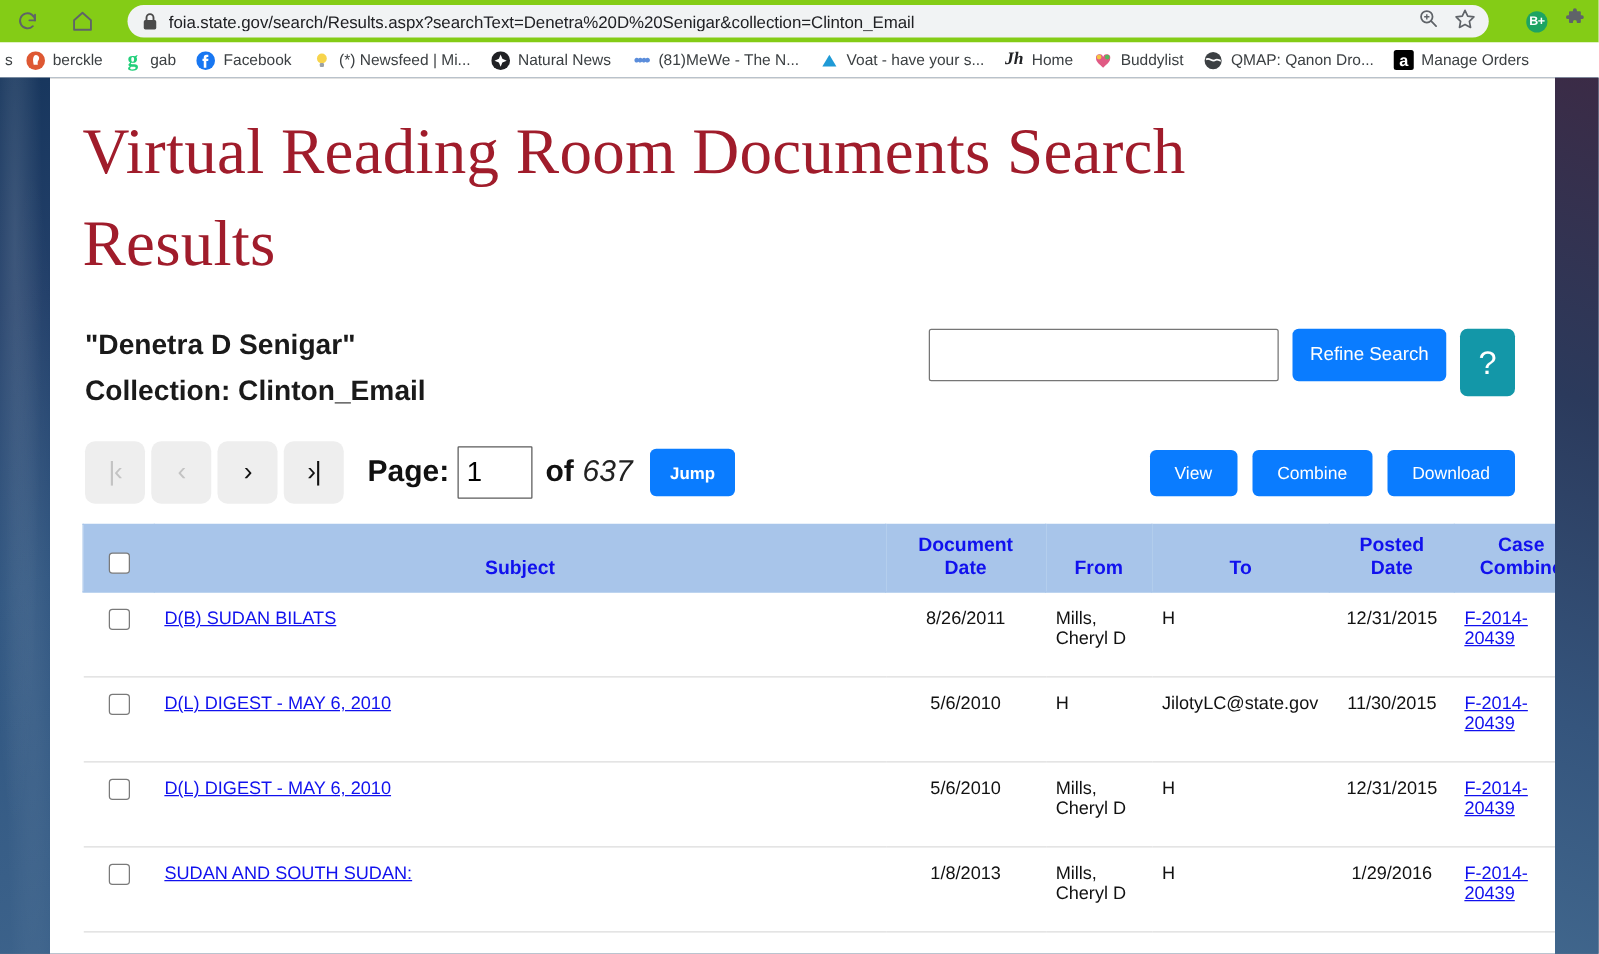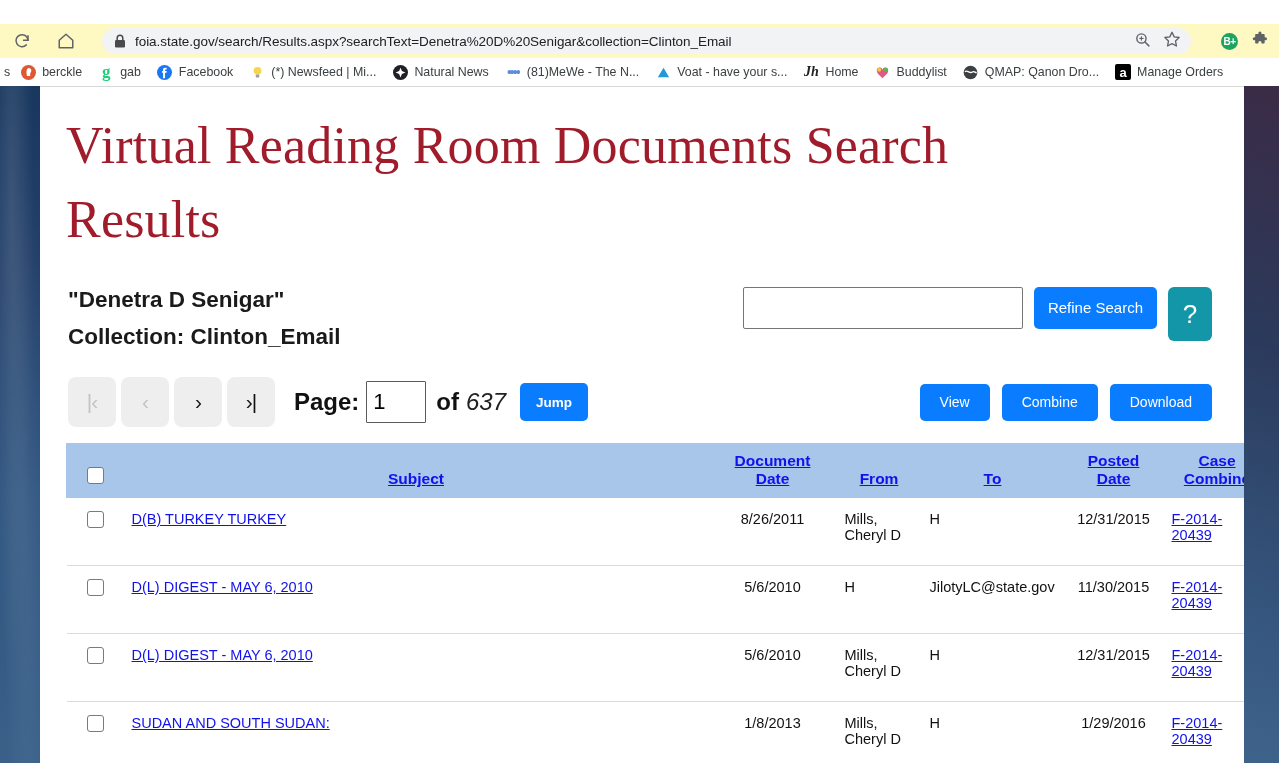--- a/index.html
+++ b/index.html
@@ -7,26 +7,25 @@
     margin: 0; padding: 0;
     width: 1279px; height: 763px;
     overflow: hidden;
     font-family: "Liberation Sans", sans-serif;
     background: #ffffff;
   }
 
   
   .browser-toolbar {
     height: 34px;
-    background: #fef9c3;
+    background: #84cc16;
     display: flex;
     align-items: center;
     padding: 0 8px;
     gap: 16px;
-    margin-top: 24px;
   }
   .nav-btn {
     width: 28px; height: 28px;
     display: flex; align-items: center; justify-content: center;
     border-radius: 50%;
     flex: 0 0 auto;
     color: #5f6368;
   }
   .omnibox {
     flex: 1 1 auto;
@@ -238,21 +237,20 @@
   }
   table.results th {
     background: #a8c5ea;
     vertical-align: bottom;
     padding: 8px 6px 9px 6px;
     border: 1px solid #a8c5ea;
     font-size: 15.5px;
   }
   table.results th a, .cell-link {
     color: #1111ee;
-    text-decoration: underline;
     font-weight: bold;
     cursor: pointer;
   }
   table.results td {
     border: 1px solid #dcdcdc;
     border-left: none; border-right: none;
     padding: 13px 8px;
     vertical-align: top;
     font-size: 14.5px;
     color: #111;
@@ -515,21 +513,21 @@
               </a>
             </th>
           </tr>
         </thead>
         <tbody>
           <tr>
             <td class="c-check" style="text-align:center;">
               <span class="cb"></span>
             </td>
             <td class="c-subject">
-              <span class="subject-link">D(B) TURKEY TURKEY</span>
+              <span class="subject-link">D(B) SUDAN BILATS</span>
             </td>
             <td class="c-docdate">8/26/2011</td>
             <td class="c-from">Mills, Cheryl D</td>
             <td class="c-to">H</td>
             <td class="c-posted">12/31/2015</td>
             <td class="c-case">
               <span class="case-link">F-2014-20439</span>
             </td>
           </tr>
           <tr>

